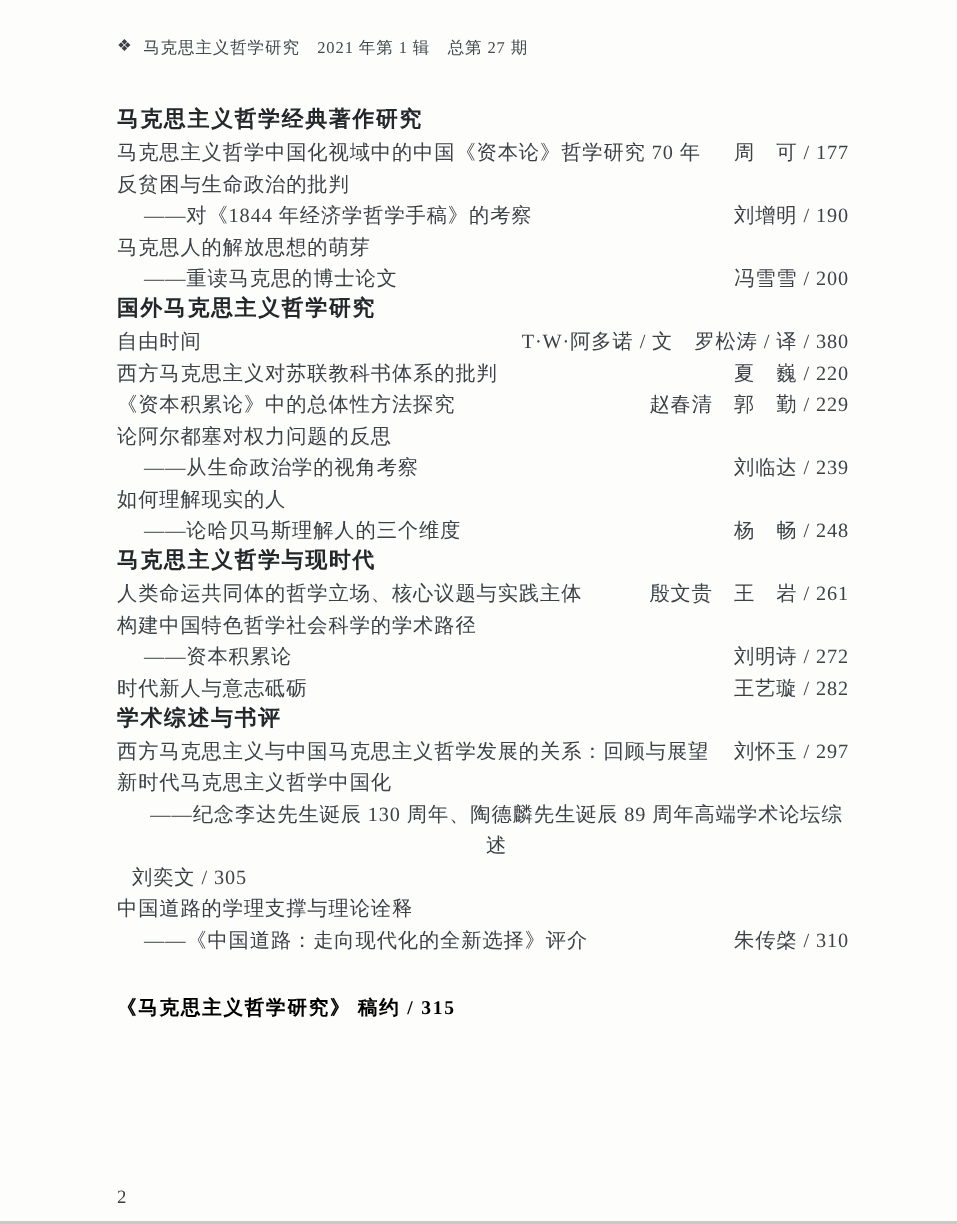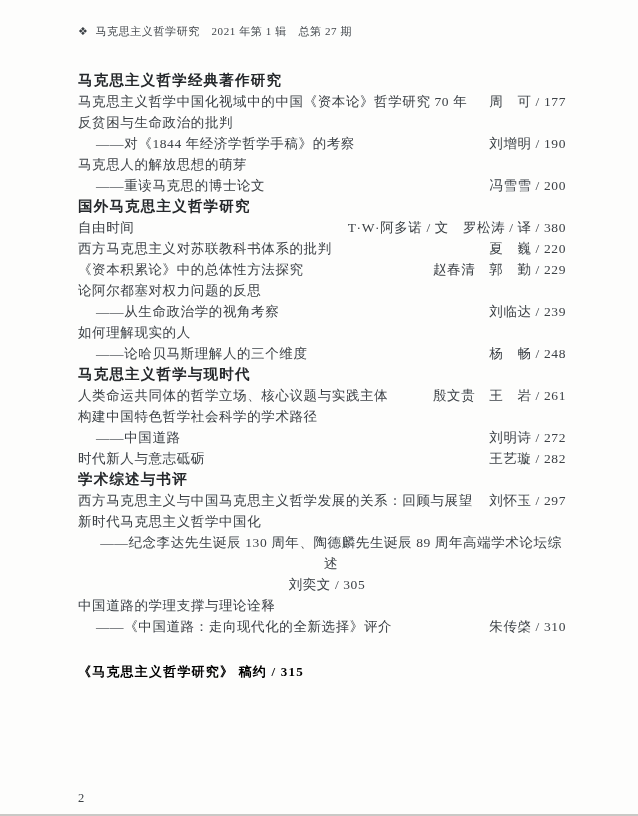--- a/index.html
+++ b/index.html
@@ -26,21 +26,21 @@
     color:#25282b; letter-spacing:1.2px; margin-top:0;
   }
   .section:first-child .sec-heading { margin-top:10px; }
   .row {
     display:flex; justify-content:space-between; align-items:baseline;
     font-size:13.5px; line-height:21px; letter-spacing:0.6px; color:#3c4146;
   }
   .row .t { text-align:center; }
   .row.sub .t { padding-left:18px; }
   .row .r { white-space:nowrap; margin-left:10px; }
-  .row.right-only { justify-content:center; }
+  .row.right-only { justify-content:flex-start; }
   .notice {
     margin-top:24px; font-weight:bold; font-size:13px;
     letter-spacing:1.2px; color:#000000; line-height:21px;
   }
   .footer-num {
     position:absolute; left:78px; bottom:10px;
     font-size:12.5px; color:#3c4146;
   }
   .scan-edge {
     position:absolute; left:0; right:0; bottom:0; height:2px;
@@ -114,21 +114,21 @@
     <div class="section">
       <div class="sec-heading">马克思主义哲学与现时代</div>
       <div class="row">
         <span class="t">人类命运共同体的哲学立场、核心议题与实践主体</span>
         <span class="r">殷文贵　王　岩 / 261</span>
       </div>
       <div class="row">
         <span class="t">构建中国特色哲学社会科学的学术路径</span>
       </div>
       <div class="row sub">
-        <span class="t">——中国道路</span>
+        <span class="t">——资本积累论</span>
         <span class="r">刘明诗 / 272</span>
       </div>
       <div class="row">
         <span class="t">时代新人与意志砥砺</span>
         <span class="r">王艺璇 / 282</span>
       </div>
     </div>
 
     <div class="section">
       <div class="sec-heading">学术综述与书评</div>

